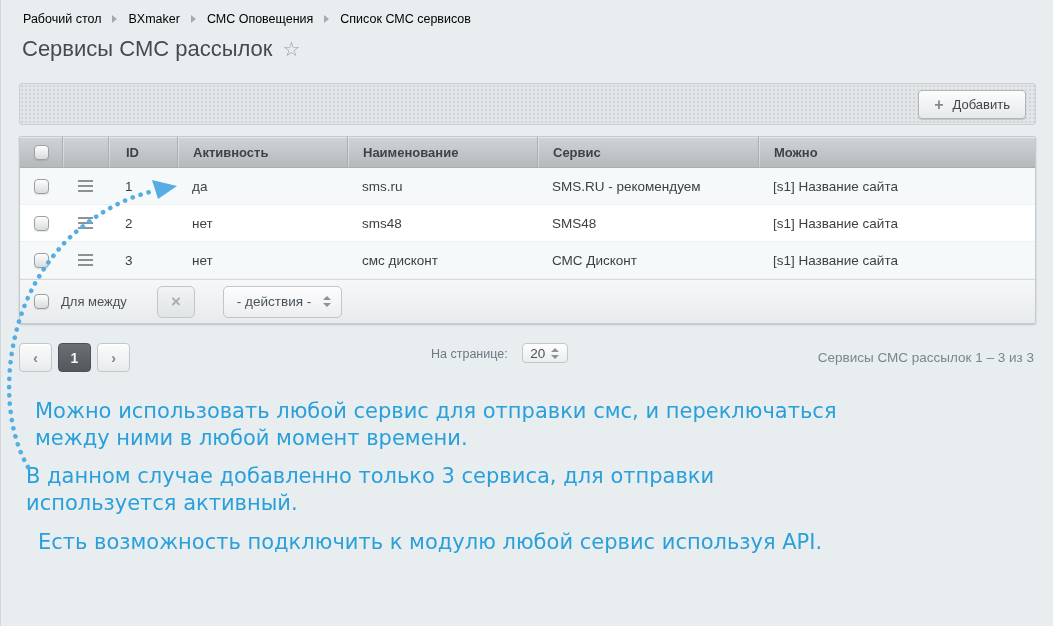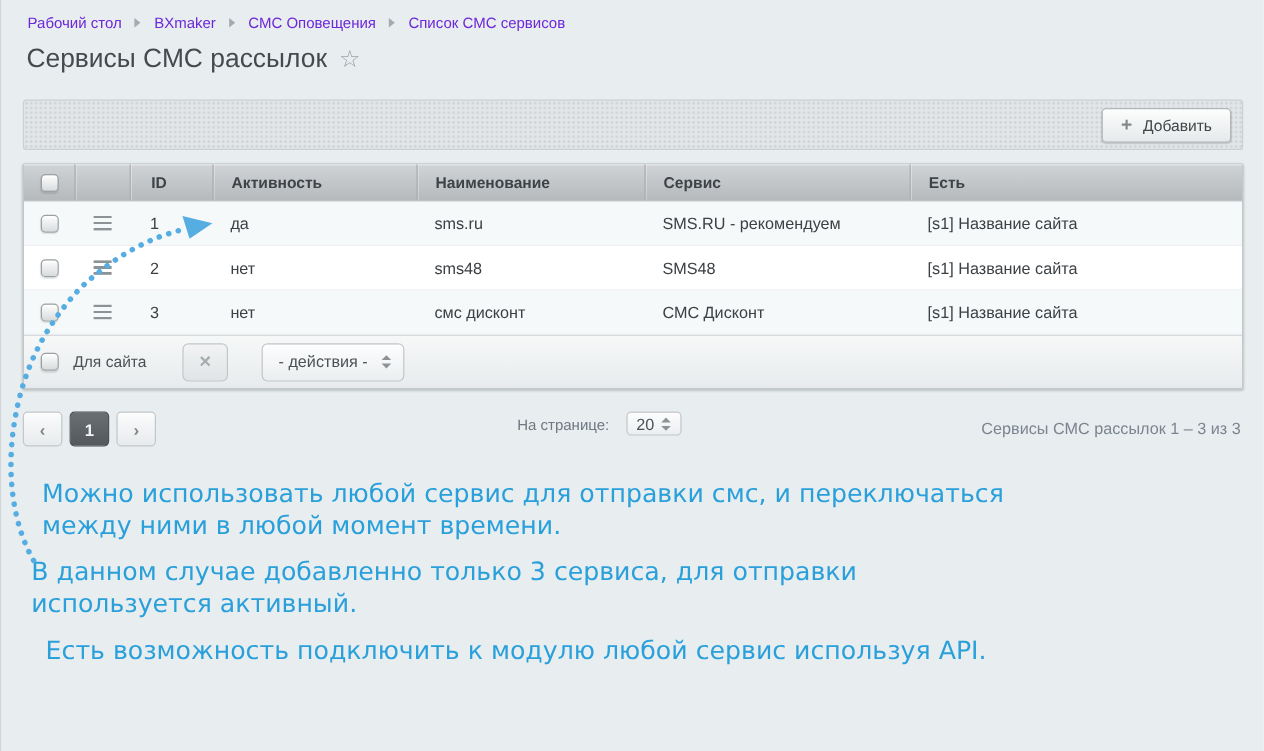--- a/index.html
+++ b/index.html
@@ -1,21 +1,21 @@
 <!DOCTYPE html>
 <html><head>
 <meta charset="utf-8">
 <style>
   * { margin:0; padding:0; box-sizing:border-box; }
   body { font-family:"Liberation Sans", sans-serif; }
   .page { position:relative; width:1053px; height:626px; background:#e8edef; overflow:hidden;
           border-left:1px solid #d2d7d9; }
 
   
-  .breadcrumb { position:absolute; top:12px; left:22px; font-size:12.5px; color:#6d28d9;
+  .breadcrumb { position:absolute; top:12px; left:22px; font-size:12.5px; color:#000000;
                 display:flex; align-items:center; }
   .crumb { cursor:pointer; }
   .crumb-sep { display:inline-block; width:0; height:0; border-left:5px solid #a3abb1;
                border-top:4px solid transparent; border-bottom:4px solid transparent; margin:0 11px; }
 
   
   .title-row { position:absolute; top:36px; left:21px; display:flex; align-items:center; }
   .page-title { font-size:22px; font-weight:normal; color:#464a4e; }
   .fav-star { margin-left:10px; font-size:20px; color:#9ba1a6; cursor:pointer; }
 
@@ -135,21 +135,21 @@
   <div class="grid">
     <div class="grid-head">
       <div class="cell c0">
         <span class="checkbox"></span>
       </div>
       <div class="cell c1"></div>
       <div class="cell c2">ID</div>
       <div class="cell c3">Активность</div>
       <div class="cell c4">Наименование</div>
       <div class="cell c5">Сервис</div>
-      <div class="cell c6">Есть</div>
+      <div class="cell c6">Можно</div>
     </div>
 
     <div class="grid-row alt">
       <div class="cell c0">
           <span class="checkbox"></span>
         </div>
       <div class="cell c1">
           <span class="hamburger"></span>
         </div>
       <div class="cell c2">1</div>
@@ -182,21 +182,21 @@
         </div>
       <div class="cell c2">3</div>
       <div class="cell c3">нет</div>
       <div class="cell c4">смс дисконт</div>
       <div class="cell c5">СМС Дисконт</div>
       <div class="cell c6">[s1] Название сайта</div>
     </div>
 
     <div class="grid-foot">
       <span class="checkbox"></span>
-      <span class="forall-label">Для сайта</span>
+      <span class="forall-label">Для между</span>
       <span class="clear-btn">
         <span>×</span>
       </span>
       <div class="actions-select">
         <span>- действия -</span>
         <span class="spinner">
             <i class="up"></i>
             <i class="dn"></i>
           </span>
       </div>

